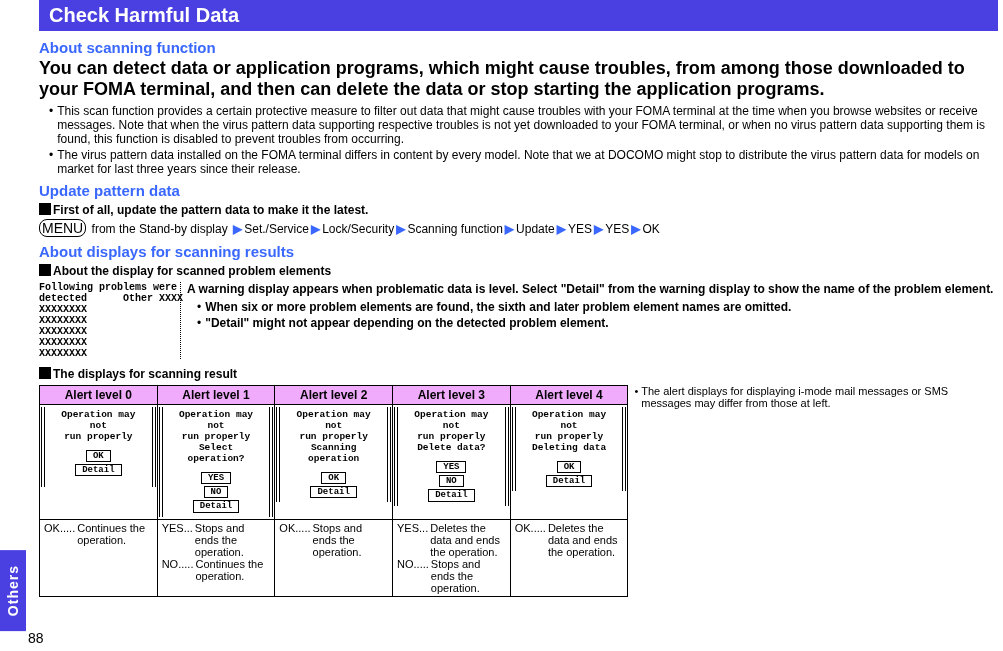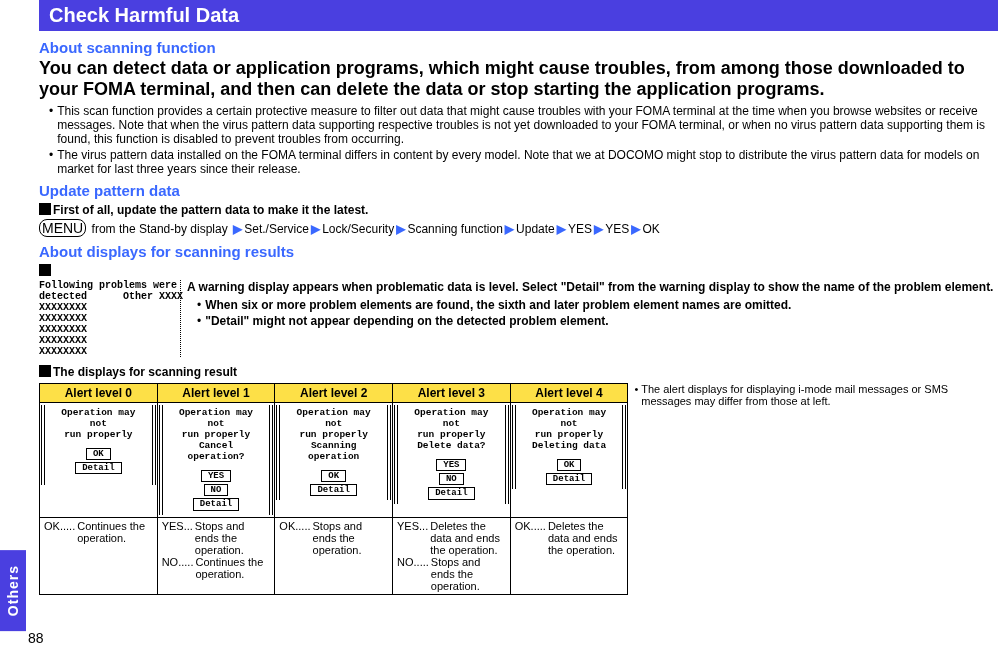--- a/index.html
+++ b/index.html
@@ -17,21 +17,21 @@
   .sub-head-row { display: flex; align-items: flex-start; margin-top: 4px; }
   .sub-head { font-weight: bold; font-size: 12px; }
   .menu-icon { display: inline-block; border: 1px solid #000; border-radius: 8px; font-size: 14px; padding: 0px 2px; margin-right: 2px; }
   .path-arrow { color: #3a68ff; font-weight: bold; margin: 0 2px; }
   .warn-row { display: flex; margin-top: 4px; }
   .warn-screen { font-family: "Courier New", monospace; font-size: 10px; line-height: 1.1; border-right: 1.5px dotted #000; padding-right: 4px; margin-right: 6px; white-space: pre; width: 142px; flex-shrink: 0; font-weight: bold; }
   .warn-text { flex: 1; }
   .warn-text .bold-intro { font-size: 12px; }
   .scan-table-wrap { display: flex; align-items: flex-start; margin-top: 4px; }
   table.scan { border-collapse: collapse; table-layout: fixed; width: 820px; }
-  table.scan th { background: #fde047; border: 1px solid #000; font-weight: bold; font-size: 12px; padding: 2px; text-align: center; }
+  table.scan th { background: #f0abfc; border: 1px solid #000; font-weight: bold; font-size: 12px; padding: 2px; text-align: center; }
   table.scan td { border: 1px solid #000; vertical-align: top; padding: 2px 4px; font-size: 11px; }
   .mini-screen-cell { text-align: center; height: 95px; vertical-align: top; padding-top: 6px; }
   .mini-screen { display: inline-block; font-family: "Courier New", monospace; font-size: 9.5px; line-height: 1.15; font-weight: bold; border-left: 1.5px solid #000; border-right: 1.5px solid #000; padding: 3px 8px 3px 8px; min-height: 80px; position: relative; }
   .mini-screen::before, .mini-screen::after { content: ""; position: absolute; width: 4px; height: 100%; top: 0; }
   .mini-screen::before { left: -4px; border-left: 1.5px solid #000; }
   .mini-screen::after { right: -4px; border-right: 1.5px solid #000; }
   .mini-btn { display: inline-block; border: 1px solid #000; padding: 0 6px; margin: 1px auto; font-size: 9px; font-weight: bold; }
   .mini-btn-wrap { margin-top: 6px; }
   .side-note { margin-left: 6px; font-size: 11px; display: flex; }
   .side-note .bullet-dot { margin-right: 3px; }
@@ -65,20 +65,21 @@
   </div>
   <div style="margin-top:2px;">
     <span class="menu-icon">MENU</span>
     <span> from the Stand-by display</span>
     <span id="update-path"><span class="path-arrow">▶</span><span>Set./Service</span><span class="path-arrow">▶</span><span>Lock/Security</span><span class="path-arrow">▶</span><span>Scanning function</span><span class="path-arrow">▶</span><span>Update</span><span class="path-arrow">▶</span><span>YES</span><span class="path-arrow">▶</span><span>YES</span><span class="path-arrow">▶</span><span>OK</span></span>
   </div>
 
   <div class="section-head">About displays for scanning results</div>
   <div class="sub-head-row">
     <span class="black-box">■</span>
+    <span class="sub-head">About the display for scanned problem elements</span>
   </div>
   <div class="warn-row">
     <div class="warn-screen">Following problems were
 detected      Other XXXX
 XXXXXXXX
 XXXXXXXX
 XXXXXXXX
 XXXXXXXX
 XXXXXXXX</div>
     <div class="warn-text">
@@ -108,21 +109,21 @@
             <th>Alert level 0</th>
             <th>Alert level 1</th>
             <th>Alert level 2</th>
             <th>Alert level 3</th>
             <th>Alert level 4</th>
           </tr>
         </thead>
       <tbody>
         <tr id="table-screen-row">
             <td class="mini-screen-cell"><div class="mini-screen"><div>Operation may not</div><div>run properly</div><div class="mini-btn-wrap"><div class="mini-btn">OK</div><br><div class="mini-btn">Detail</div><br></div></div></td>
-            <td class="mini-screen-cell"><div class="mini-screen"><div>Operation may not</div><div>run properly</div><div>Cancel operation?</div><div class="mini-btn-wrap"><div class="mini-btn">YES</div><br><div class="mini-btn">NO</div><br><div class="mini-btn">Detail</div><br></div></div></td>
+            <td class="mini-screen-cell"><div class="mini-screen"><div>Operation may not</div><div>run properly</div><div>Select operation?</div><div class="mini-btn-wrap"><div class="mini-btn">YES</div><br><div class="mini-btn">NO</div><br><div class="mini-btn">Detail</div><br></div></div></td>
             <td class="mini-screen-cell"><div class="mini-screen"><div>Operation may not</div><div>run properly</div><div>Scanning operation</div><div class="mini-btn-wrap"><div class="mini-btn">OK</div><br><div class="mini-btn">Detail</div><br></div></div></td>
             <td class="mini-screen-cell"><div class="mini-screen"><div>Operation may not</div><div>run properly</div><div>Delete data?</div><div class="mini-btn-wrap"><div class="mini-btn">YES</div><br><div class="mini-btn">NO</div><br><div class="mini-btn">Detail</div><br></div></div></td>
             <td class="mini-screen-cell"><div class="mini-screen"><div>Operation may not</div><div>run properly</div><div>Deleting data</div><div class="mini-btn-wrap"><div class="mini-btn">OK</div><br><div class="mini-btn">Detail</div><br></div></div></td>
           </tr>
         <tr id="table-desc-row">
             <td>
               <div style="display: flex; align-items: flex-start;">
                 <span style="white-space: nowrap;">OK</span>
                 <span style="white-space: nowrap;"> .....</span>
                 <span style="margin-left: 2px;">Continues the operation.</span>

